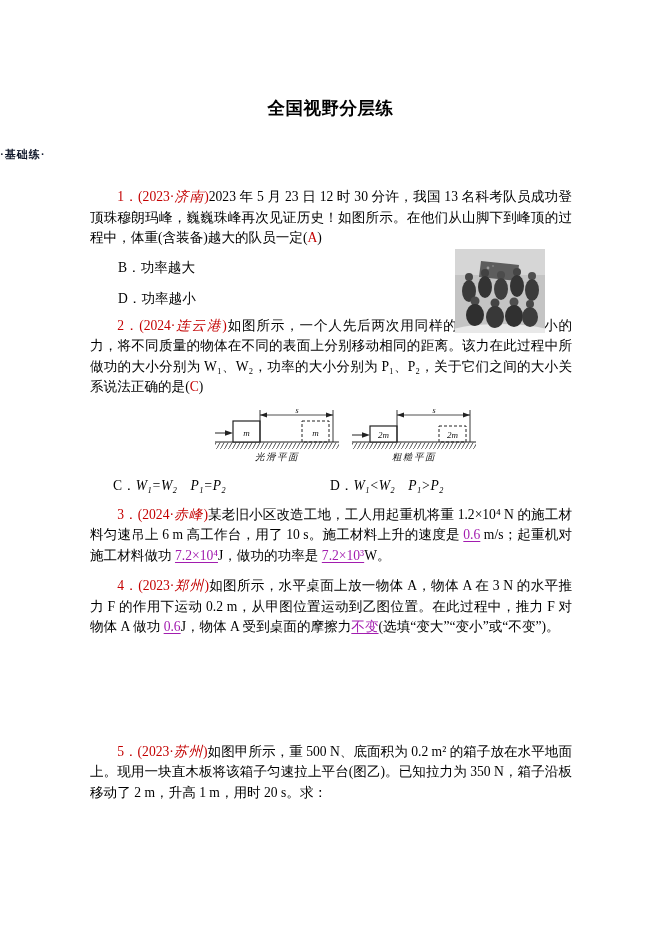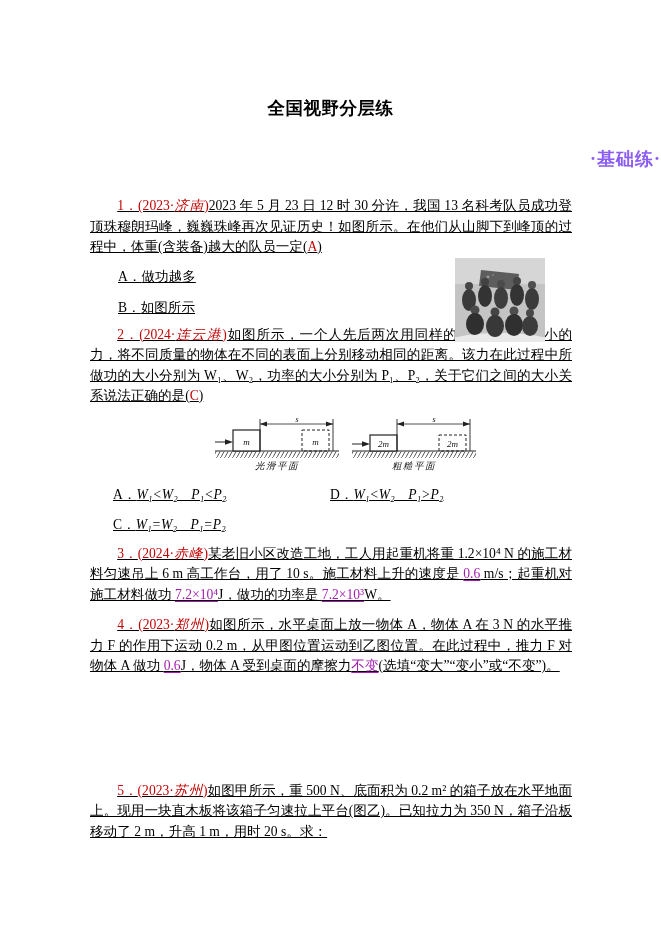--- a/index.html
+++ b/index.html
@@ -3,22 +3,22 @@
 <meta charset="utf-8">
 <style>
   * { margin:0; padding:0; box-sizing:border-box; }
   html,body { background:#ffffff; }
   .page {
     position:relative; width:661px; height:935px; background:#fff;
     font-family:"Liberation Serif","DejaVu Serif",serif; color:#000;
     overflow:hidden; margin:12px auto;
   }
   .title { padding-top:84px; text-align:center; font-size:17.5px; font-weight:700; letter-spacing:.5px; }
-  .badge { margin-top:27px; text-align:right; font-size:18px; font-weight:700; color:#8b5cf6; letter-spacing:1px; }
-  .content { padding:25px 89px 0 90px; font-size:13.6px; line-height:20.5px; text-align:justify;text-decoration:underline; }
+  .badge { margin-top:27px; text-align:left; font-size:11px; font-weight:700; color:#0f172a; letter-spacing:1px; }
+  .content { padding:25px 89px 0 90px; font-size:13.6px; line-height:20.5px; text-align:justify; }
   .para { text-indent:2em; }
   .red { color:#c30000; }
   .city { font-style:italic; letter-spacing:1px; }
   .ansu { color:#a21caf; text-decoration:underline; text-underline-offset:2px; }
   .math { font-style:italic; }
   
   .q1-options { position:relative; margin:3px 0 2px; padding-left:28px; }
   .q1-options .opt { height:31px; line-height:31px; }
   .photo { position:absolute; left:365px; top:-3px; width:90px; height:84px; }
   
@@ -40,22 +40,22 @@
 <div class="page">
 
   <h1 class="title">全国视野分层练</h1>
   <div class="badge">·基础练·</div>
 
   <div class="content">
 
     <p class="para"><span class="red">1．</span><span class="red">(2023·</span><span class="red city">济南</span><span class="red">)</span><span>2023 年 5 月 23 日 12 时 30 分许，我国 13 名科考队员成功登顶珠穆朗玛峰，巍巍珠峰再次见证历史！如图所示。在他们从山脚下到峰顶的过程中，体重(含装备)越大的队员一定(</span><span class="red">A</span><span>)</span></p>
 
     <div class="q1-options">
-      <div class="opt"><span>A．</span><span>做功越多</span></div>
-      <div class="opt"><span>B．</span><span>如图所示</span></div>
+      <div class="opt"><span>B．</span><span>功率越大</span></div>
+      <div class="opt"><span>D．</span><span>功率越小</span></div>
 
       <div class="photo">
         <svg width="90" height="84" viewBox="0 0 90 84">
           <rect width="90" height="84" fill="#c4c4c4"></rect>
           <rect width="90" height="26" fill="#d6d6d6"></rect>
           <ellipse cx="45" cy="84" rx="52" ry="9" fill="#e9e9e9"></ellipse>
           <g>
             <polygon points="26,12 64,16 62,32 24,28" fill="#5d5d5d"></polygon>
             <circle cx="33" cy="19" r="1.4" fill="#9a9a9a"></circle>
             <circle cx="38" cy="17" r="0.8" fill="#9a9a9a"></circle>
@@ -137,23 +137,22 @@
           <polygon points="120,9 113,6.6 113,11.4" fill="#222"></polygon>
         </g>
         <text x="84" y="6.5" class="d-txt d-dim">s</text>
         <rect x="89" y="20" width="27" height="16" fill="none" stroke="#222" stroke-width="1" stroke-dasharray="3 2"></rect>
         <text x="102.5" y="31.5" class="d-txt d-blk">2m</text>
         <text x="64" y="54" class="d-txt d-cap">粗糙平面</text>
       </svg>
     </div>
 
     <div class="q2-options">
-      <div class="opt"><span>A．</span><span class="math">W₁&lt;W₂　P₁&lt;P₂</span></div>
+      <div class="opt"><span>C．</span><span class="math">W₁=W₂　P₁=P₂</span></div>
       <div class="opt"><span>D．</span><span class="math">W₁&lt;W₂　P₁&gt;P₂</span></div>
-      <div class="opt"><span>C．</span><span class="math">W₁=W₂　P₁=P₂</span></div>
     </div>
 
     <p class="para q3"><span class="red">3．</span><span class="red">(2024·</span><span class="red city">赤峰</span><span class="red">)</span><span>某老旧小区改造工地，工人用起重机将重 1.2×10⁴ N 的施工材料匀速吊上 6 m 高工作台，用了 10 s。施工材料上升的速度是 </span><span class="ansu">0.6</span><span> m/s；起重机对施工材料做功 </span><span class="ansu">7.2×10⁴</span><span>J，做功的功率是 </span><span class="ansu">7.2×10³</span><span>W。</span></p>
 
     <p class="para q4"><span class="red">4．</span><span class="red">(2023·</span><span class="red city">郑州</span><span class="red">)</span><span>如图所示，水平桌面上放一物体 A，物体 A 在 3 N 的水平推力 F 的作用下运动 0.2 m，从甲图位置运动到乙图位置。在此过程中，推力 F 对物体 A 做功 </span><span class="ansu">0.6</span><span>J，物体 A 受到桌面的摩擦力</span><span class="ansu">不变</span><span>(选填“变大”“变小”或“不变”)。</span></p>
 
     <p class="para q5"><span class="red">5．</span><span class="red">(2023·</span><span class="red city">苏州</span><span class="red">)</span><span>如图甲所示，重 500 N、底面积为 0.2 m² 的箱子放在水平地面上。现用一块直木板将该箱子匀速拉上平台(图乙)。已知拉力为 350 N，箱子沿板移动了 2 m，升高 1 m，用时 20 s。求：</span></p>
 
   </div>
 </div>

